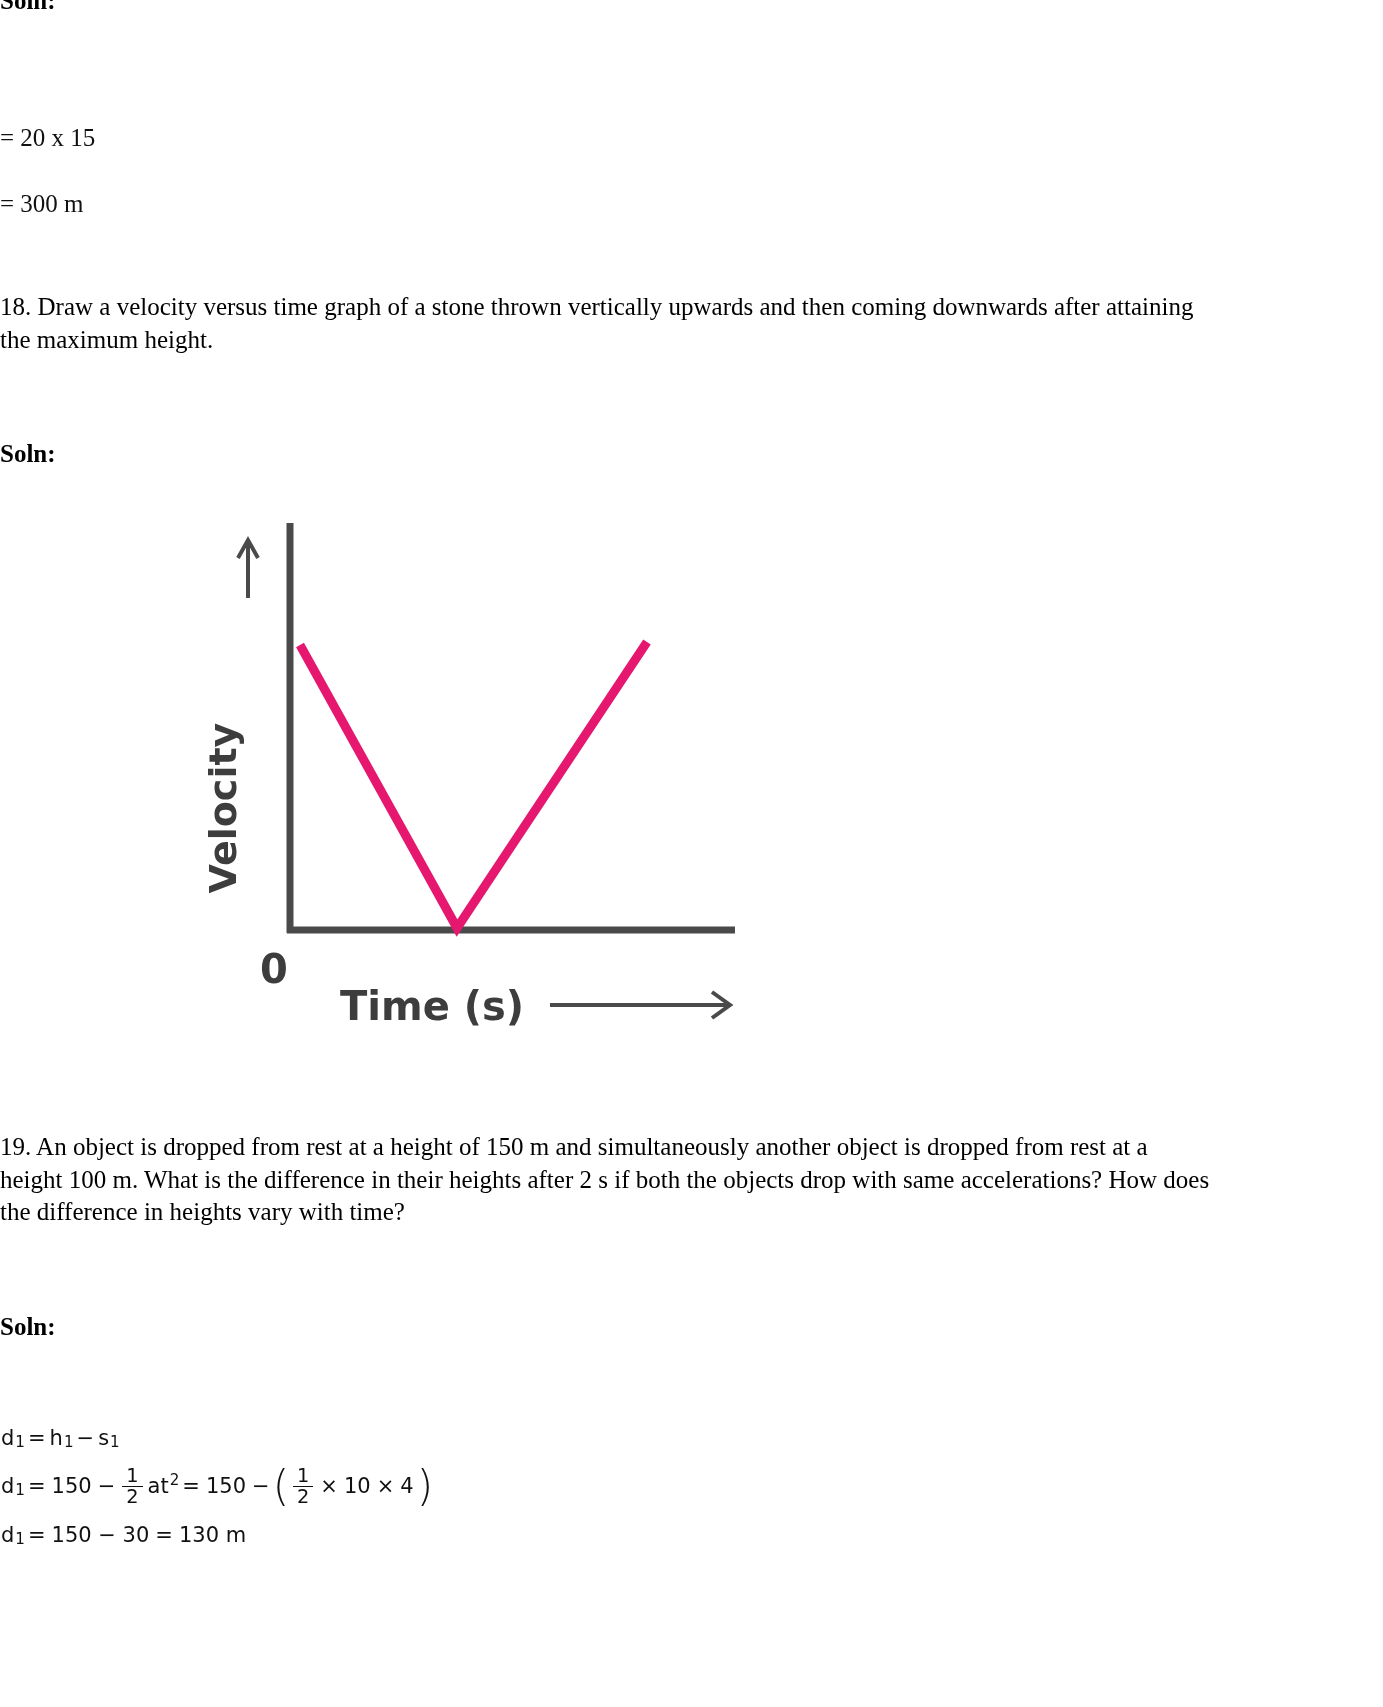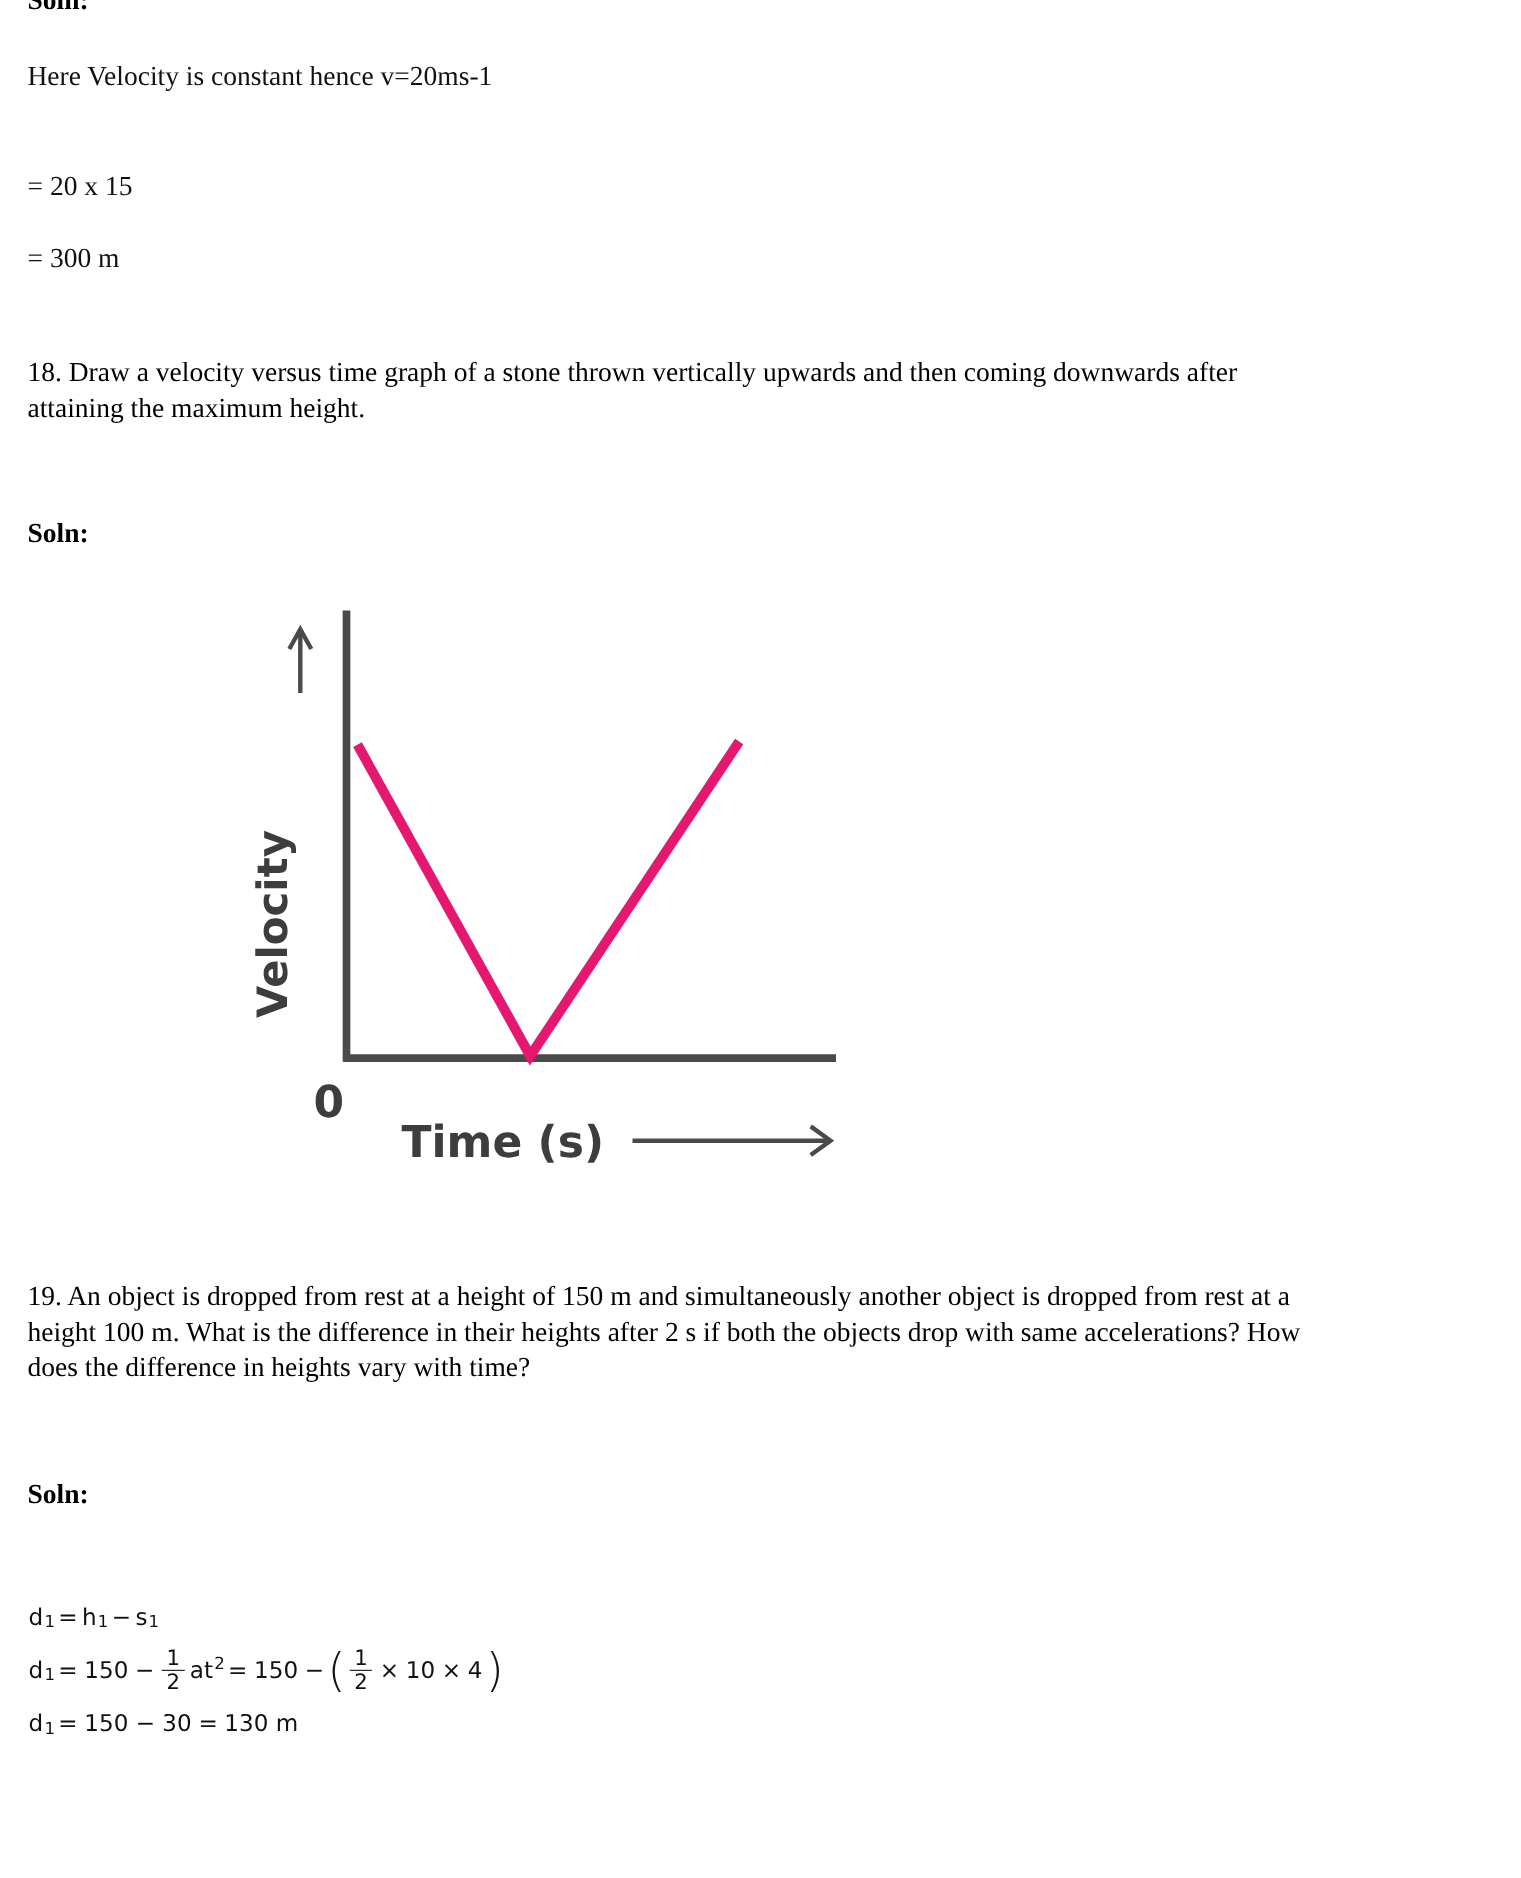--- a/index.html
+++ b/index.html
@@ -11,21 +11,21 @@
     width: 1383px;
     min-height: 1707px;
     font-family: "Liberation Serif", serif;
     color: #000000;
     position: relative;
   }
   .page {
     width: 1213px;
     min-height: 1707px;
     box-sizing: border-box;
-    padding: 0 25px;
+    padding: 0 0;
     position: relative;
   }
   .line {
     font-size: 25px;
     line-height: 1.28;
     margin: 0 0 0 0;
     color: #111111;
   }
   .spacer-md { height: 34px; }
   .spacer-lg { height: 46px; }
@@ -108,21 +108,20 @@
 </head>
 <body>
 
 <div class="page">
 
   <div class="topclip">
     <span class="soln">Soln:</span>
   </div>
 
   <div class="spacer-md"></div>
-  <p class="line">Here Velocity is constant hence v=20ms-1</p>
 
   <div class="spacer-md"></div>
 
   <div class="spacer-md"></div>
   <p class="line">= 20 x 15</p>
 
   <div class="spacer-md"></div>
   <p class="line">= 300 m</p>
 
   <div class="spacer-lg"></div>

